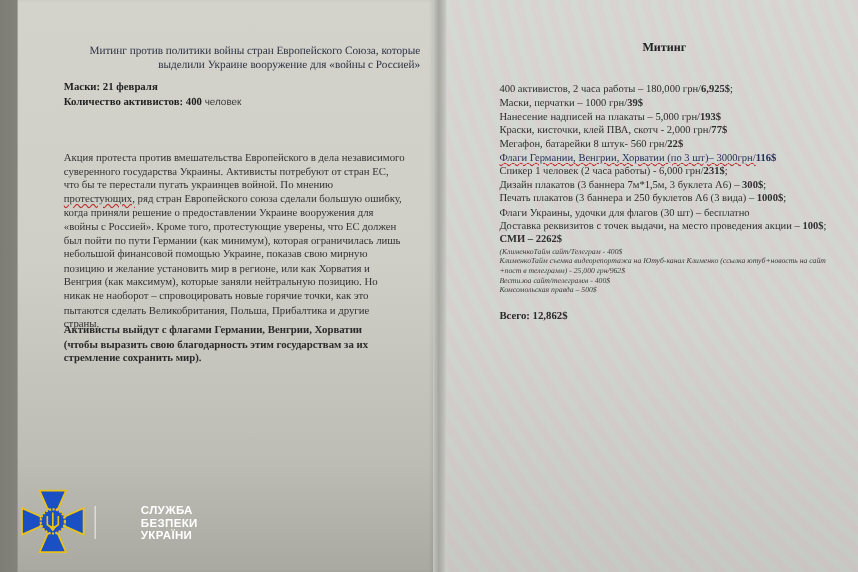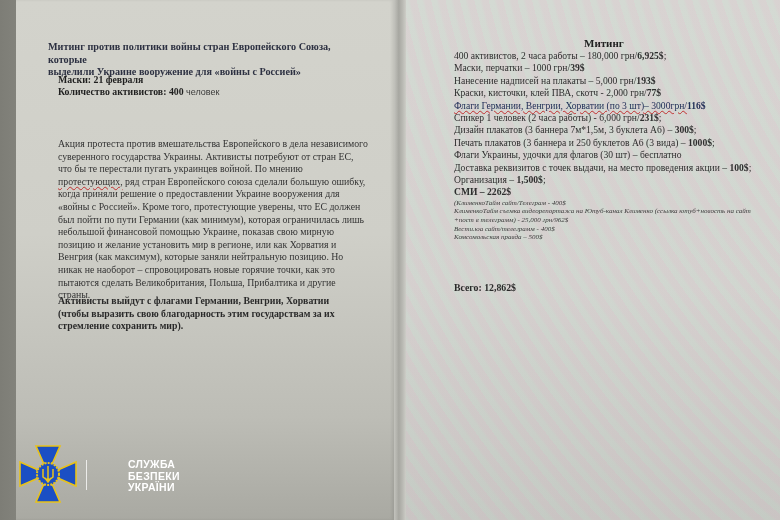--- a/index.html
+++ b/index.html
@@ -21,40 +21,40 @@
       position: absolute; left: 394px; top: 0; width: 12px; height: 520px;
       background: linear-gradient(90deg, #c3c3bd 0%, #a7a7a1 40%, #b8b8b2 70%, #cdcdc7 100%);
     }
     .page-right {
       position: absolute; left: 406px; top: 0; width: 374px; height: 520px;
       background:
         repeating-radial-gradient(circle at 980px -220px, rgba(200,170,190,0.18) 0px, rgba(200,170,190,0.18) 6px, rgba(170,205,195,0.16) 9px, rgba(170,205,195,0.16) 14px),
         linear-gradient(180deg, #dcdcd6 0%, #d8d8d2 55%, #cacac4 100%);
     }
     .doc-title {
-      position: absolute; left: 48px; top: 41px; width: 310px;
-      font-size: 10.2px; font-weight: bold; color: #2d3142; text-align: left; line-height: 12.5px;
+      position: absolute; left: 72px; top: 41px; width: 310px;
+      font-size: 10.2px; font-weight: normal; color: #2d3142; text-align: right; line-height: 12.5px;
     }
     .meta { position: absolute; left: 58px; top: 74px; width: 320px; font-size: 9.8px; color: #2a2a2a; line-height: 12px; }
     .meta b { color: #1f1f1f; }
     .sans { font-family: "Liberation Sans", sans-serif; font-size: 9px; color: #3b3b3b; }
     .body-text {
       position: absolute; left: 58px; top: 138px; width: 310px;
       font-size: 9.8px; color: #333; line-height: 12.6px;
     }
     .spell { text-decoration: underline wavy #c03030; text-decoration-thickness: 1px; }
     .closing {
       position: absolute; left: 58px; top: 295px; width: 300px;
       font-size: 9.8px; font-weight: bold; color: #2a2a2a; line-height: 12.5px;
     }
     .budget-title {
       position: absolute; left: 584px; top: 37px;
       font-size: 11px; font-weight: bold; color: #222;
     }
-    .budget-list { position: absolute; left: 454px; top: 50px; width: 320px; font-size: 9.6px; color: #2e2e2e; line-height: 12.4px; }
+    .budget-list { position: absolute; left: 454px; top: 76px; width: 320px; font-size: 9.6px; color: #2e2e2e; line-height: 12.4px; }
     .budget-list .row { white-space: nowrap; }
     .budget-list .blue { color: #223058; }
     .smi-list { font-style: italic; font-size: 7px; line-height: 8.6px; color: #3a3a3a; }
     .smi-list .row { white-space: normal; width: 300px; }
     .total { position: absolute; left: 454px; top: 282px; font-size: 9.8px; font-weight: bold; color: #2a2a2a; }
     .logo { position: absolute; left: 18px; top: 444px; width: 60px; height: 60px; }
     .logo-divider { position: absolute; left: 86px; top: 460px; width: 1px; height: 30px; background: rgba(255,255,255,0.75); }
     .logo-text {
       position: absolute; left: 96px; top: 459px;
       font-family: "Liberation Sans", sans-serif; font-weight: bold; font-size: 10.5px;
@@ -93,27 +93,27 @@
 
 <div class="page-right"></div>
 
 <div class="budget-title">Митинг</div>
 
 <div class="budget-list">
   <div class="row"><span>400 активистов, 2 часа работы – 180,000 грн/</span><b>6,925$</b><span>;</span></div>
   <div class="row"><span>Маски, перчатки – 1000 грн/</span><b>39$</b></div>
   <div class="row"><span>Нанесение надписей на плакаты – 5,000 грн/</span><b>193$</b></div>
   <div class="row"><span>Краски, кисточки, клей ПВА, скотч - 2,000 грн/</span><b>77$</b></div>
+  <div class="row"><span>Мегафон, батарейки 8 штук- 560 грн/</span><b>22$</b></div>
   <div class="row blue"><span class="spell">Флаги Германии, Венгрии, Хорватии (по 3 шт)– 3000грн/</span><b>116$</b></div>
   <div class="row"><span>Спикер 1 человек (2 часа работы) - 6,000 грн/</span><b>231$</b><span>;</span></div>
   <div class="row"><span>Дизайн плакатов (3 баннера 7м*1,5м, 3 буклета А6) – </span><b>300$</b><span>;</span></div>
   <div class="row"><span>Печать плакатов (3 баннера и 250 буклетов А6 (3 вида) – </span><b>1000$</b><span>;</span></div>
   <div class="row"><span>Флаги Украины, удочки для флагов (30 шт) – бесплатно</span></div>
   <div class="row"><span>Доставка реквизитов с точек выдачи, на место проведения акции – </span><b>100$</b><span>;</span></div>
-  <div class="row"><span>Организация – </span><b>1,500$</b><span>;</span></div>
   <div class="row"><b>СМИ – </b><b>2262$</b></div>
 
   <div class="smi-list">
     <div class="row">(КлименкоТайм сайт/Телеграм - 400$</div>
     <div class="row">КлименкоТайм съемка видеорепортажа на Ютуб-канал Клименко (ссылка ютуб+новость на сайт +пост в телеграмм) - 25,000 грн/962$</div>
     <div class="row">Вести.юа сайт/телеграмм - 400$</div>
     <div class="row">Комсомольская правда – 500$</div>
   </div>
 </div>
 

